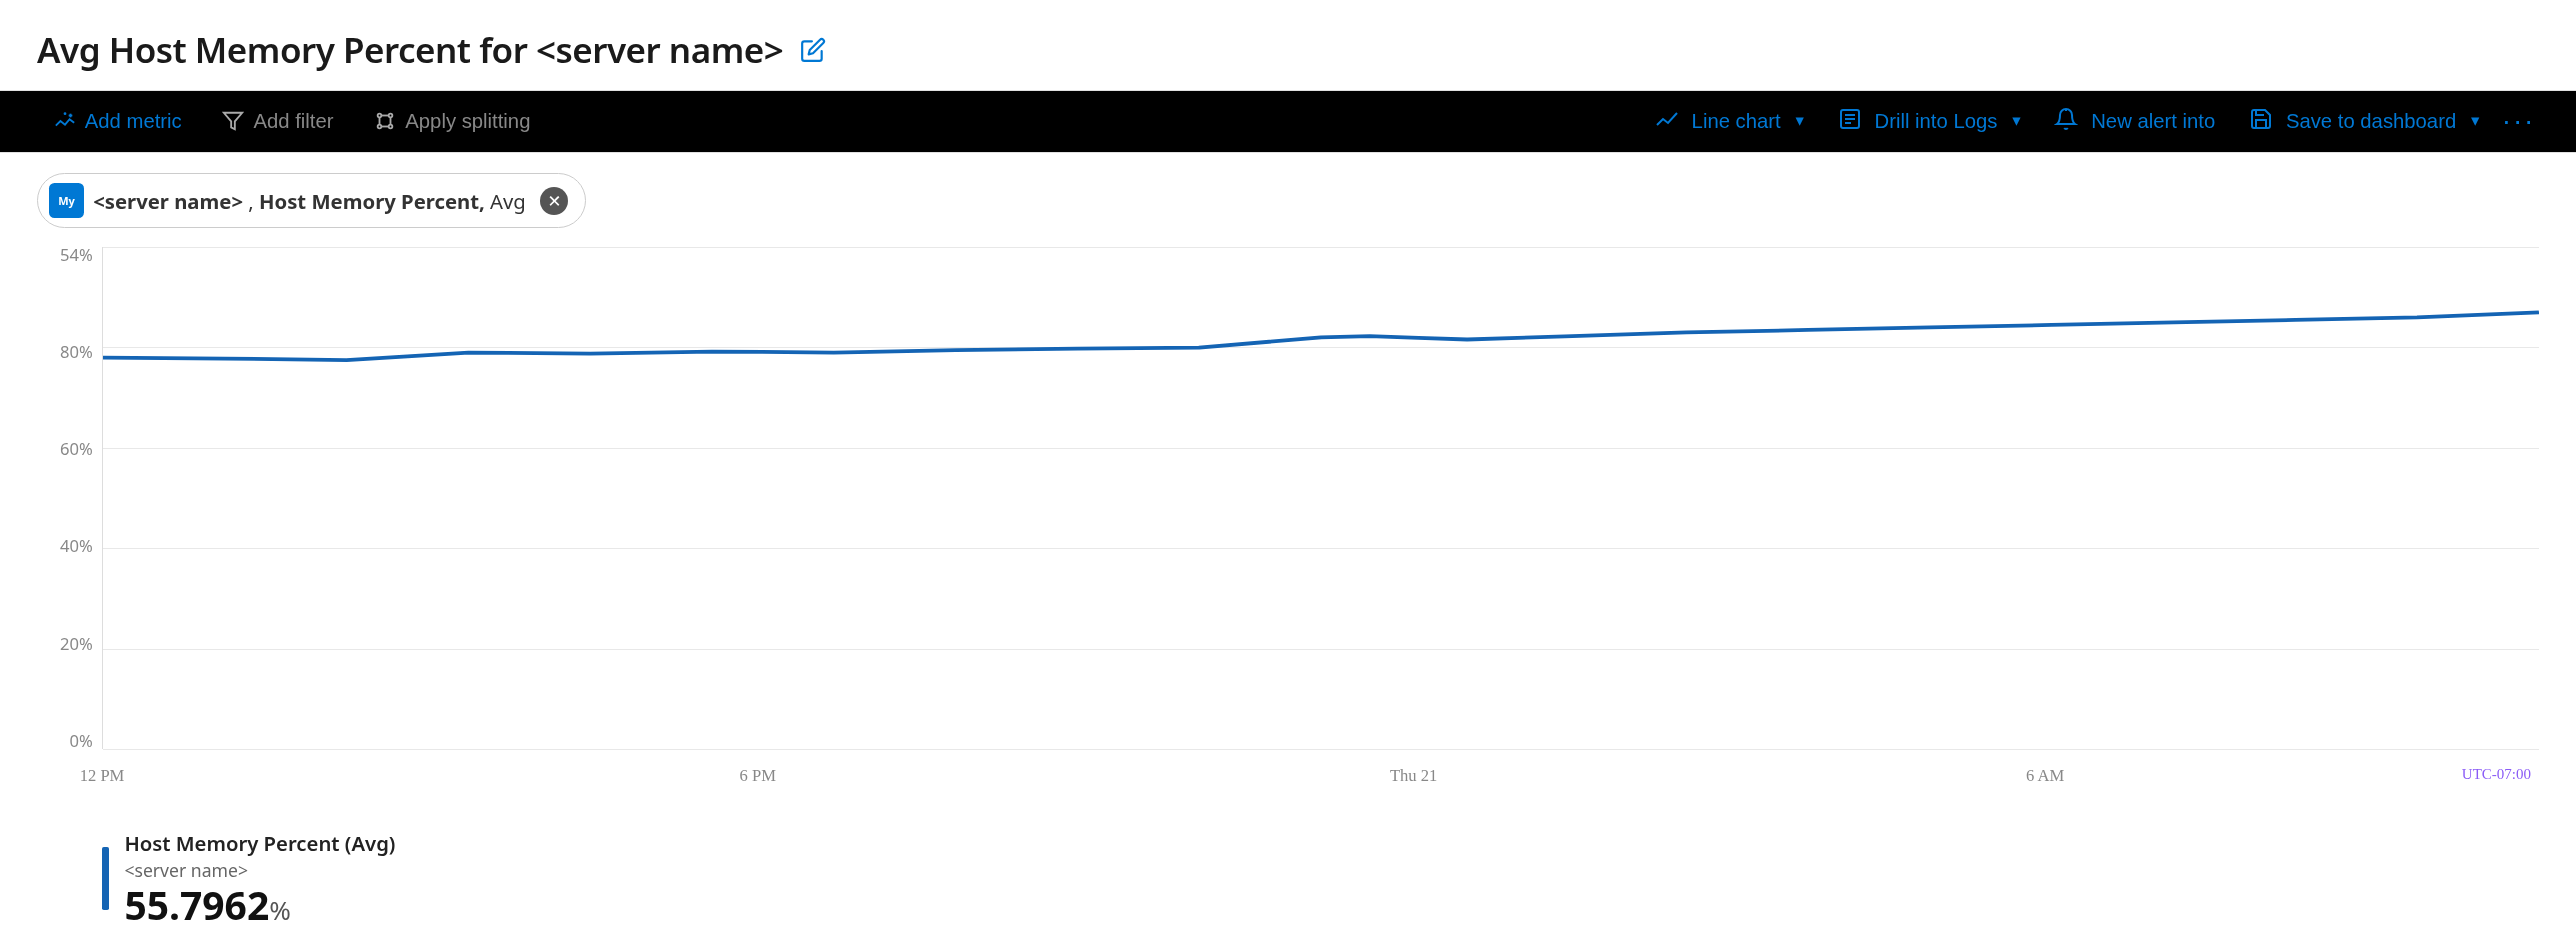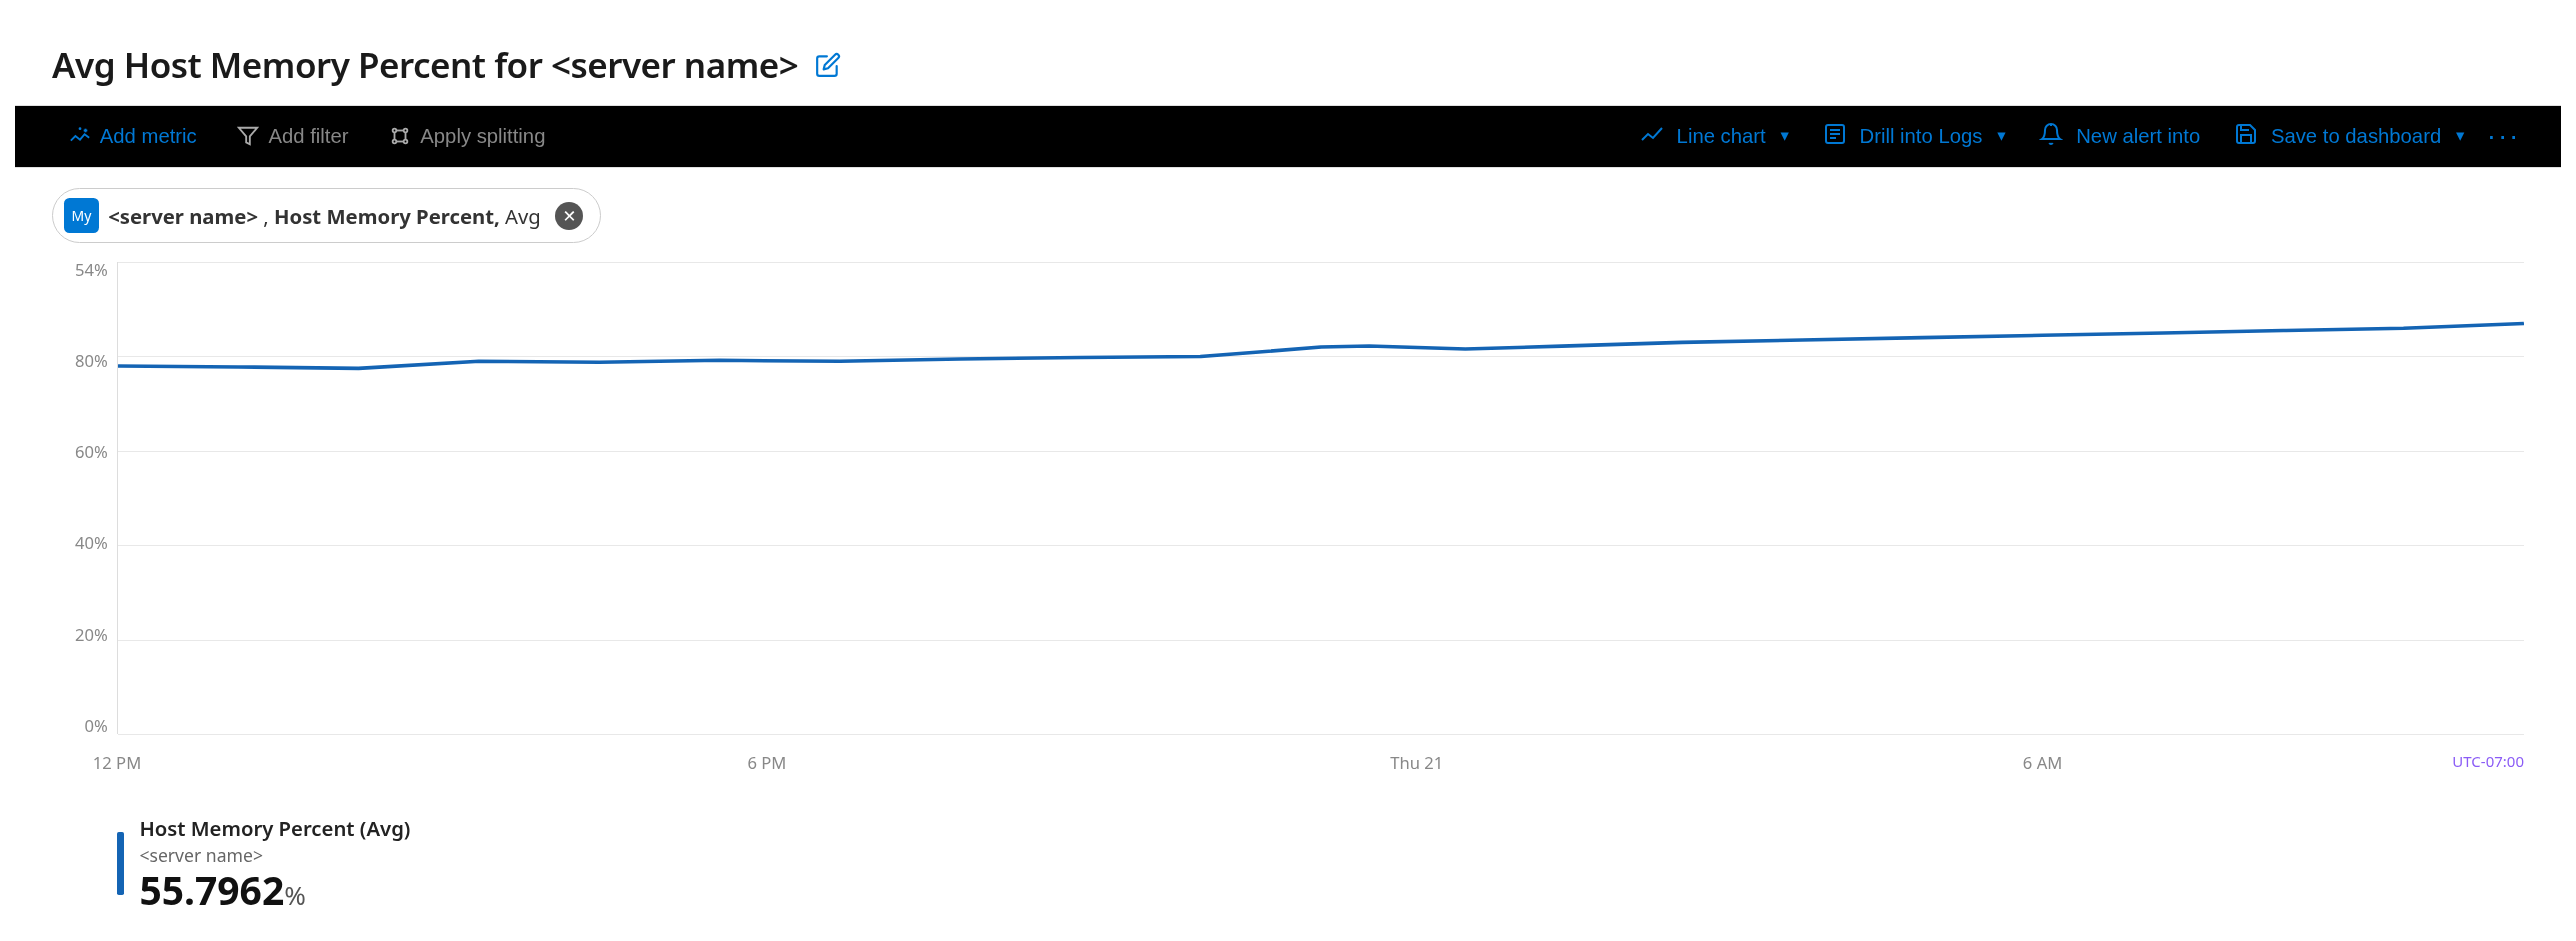--- a/index.html
+++ b/index.html
@@ -8,21 +8,21 @@
       background: #f5f5f5;
       color: #333;
       width: 2576px;
       min-height: 942px;
       overflow-x: hidden;
     }
     .container {
       background: #fff;
       width: 100%;
       min-height: 942px;
-      padding: 15px;
+      padding: 0;
       display: flex;
       flex-direction: column;
     }
     
     .page-header {
       padding: 26px 37px 16.6px 37px;
       display: flex;
       align-items: center;
       gap: 16.6px;
     }
@@ -201,26 +201,27 @@
       position: absolute;
       left: 0;
       right: 0;
       height: 0.9px;
       background: #e8e8e8;
     }
     
     .x-axis {
       position: absolute;
       left: 65px;
-      right: 0;
+      right: 8px;
       bottom: 0;
       height: 46px;
       display: flex;
       align-items: flex-start;
       padding-top: 7.4px;
+      font-family: Liberation Serif, serif;
     }
     .x-label {
       position: absolute;
       font-size: 16.6px;
       color: #888;
       transform: translateX(-50%);
     }
     .utc-label {
       position: absolute;
       right: 0;
@@ -375,21 +376,21 @@
 
       <button class="more-btn">
         <span style="font-size:28px;letter-spacing:1.8px;color:#0078d4;">···</span>
       </button>
     </div>
   </div>
 
   <div class="metric-tag-area">
     <div class="metric-tag">
       <div class="metric-tag-icon">
-        <span style="font-size:14px;font-weight:400;text-align:center;">My</span>
+        <span style="font-size:11px;font-weight:700;text-align:center;">My</span>
       </div>
       <span class="metric-tag-text">
         <strong>&lt;server name&gt;</strong>&nbsp;<span>,</span>&nbsp;<strong>Host Memory Percent,</strong>&nbsp;<span>Avg</span>
       </span>
       <div class="metric-tag-close">✕</div>
     </div>
   </div>
 
   <div class="chart-area">
     <div class="chart-wrapper">

